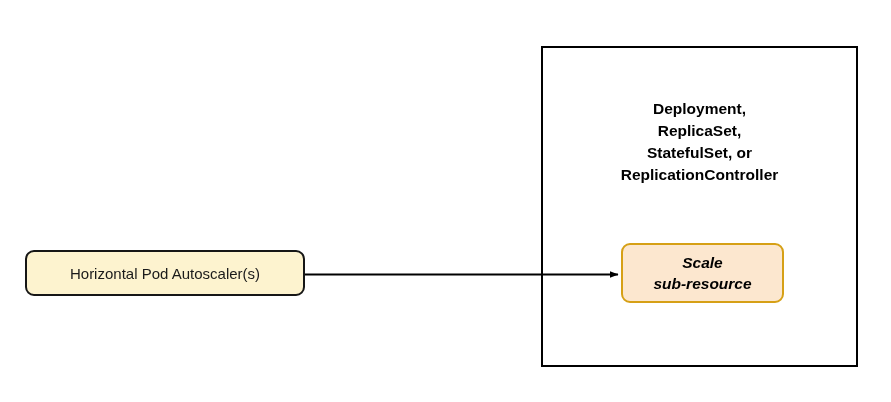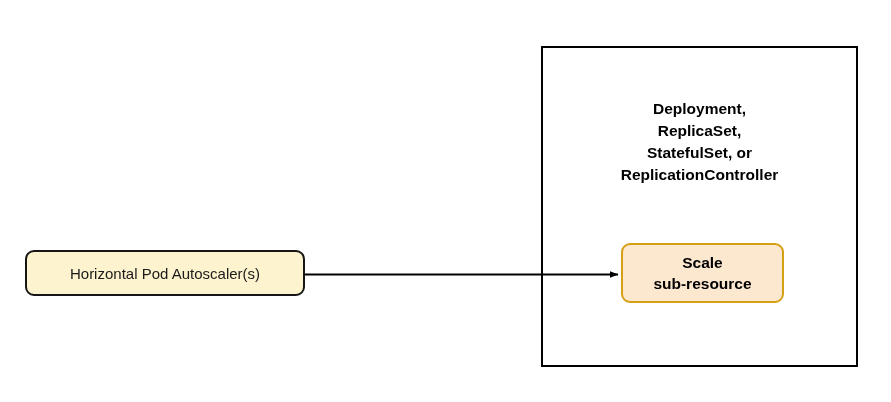--- a/index.html
+++ b/index.html
@@ -86,20 +86,21 @@
     align-items: center;
     justify-content: center;
   }
   .scale-box-label {
     font-size: 15.5px;
     font-weight: bold;
     color: #000000;
     line-height: 21px;
     text-align: center;
     white-space: pre-line;
+    font-style: italic;
   }
 
   
   .arrow-svg {
     position: absolute;
     left: 0;
     top: 0;
     width: 891px;
     height: 402px;
     pointer-events: none;

